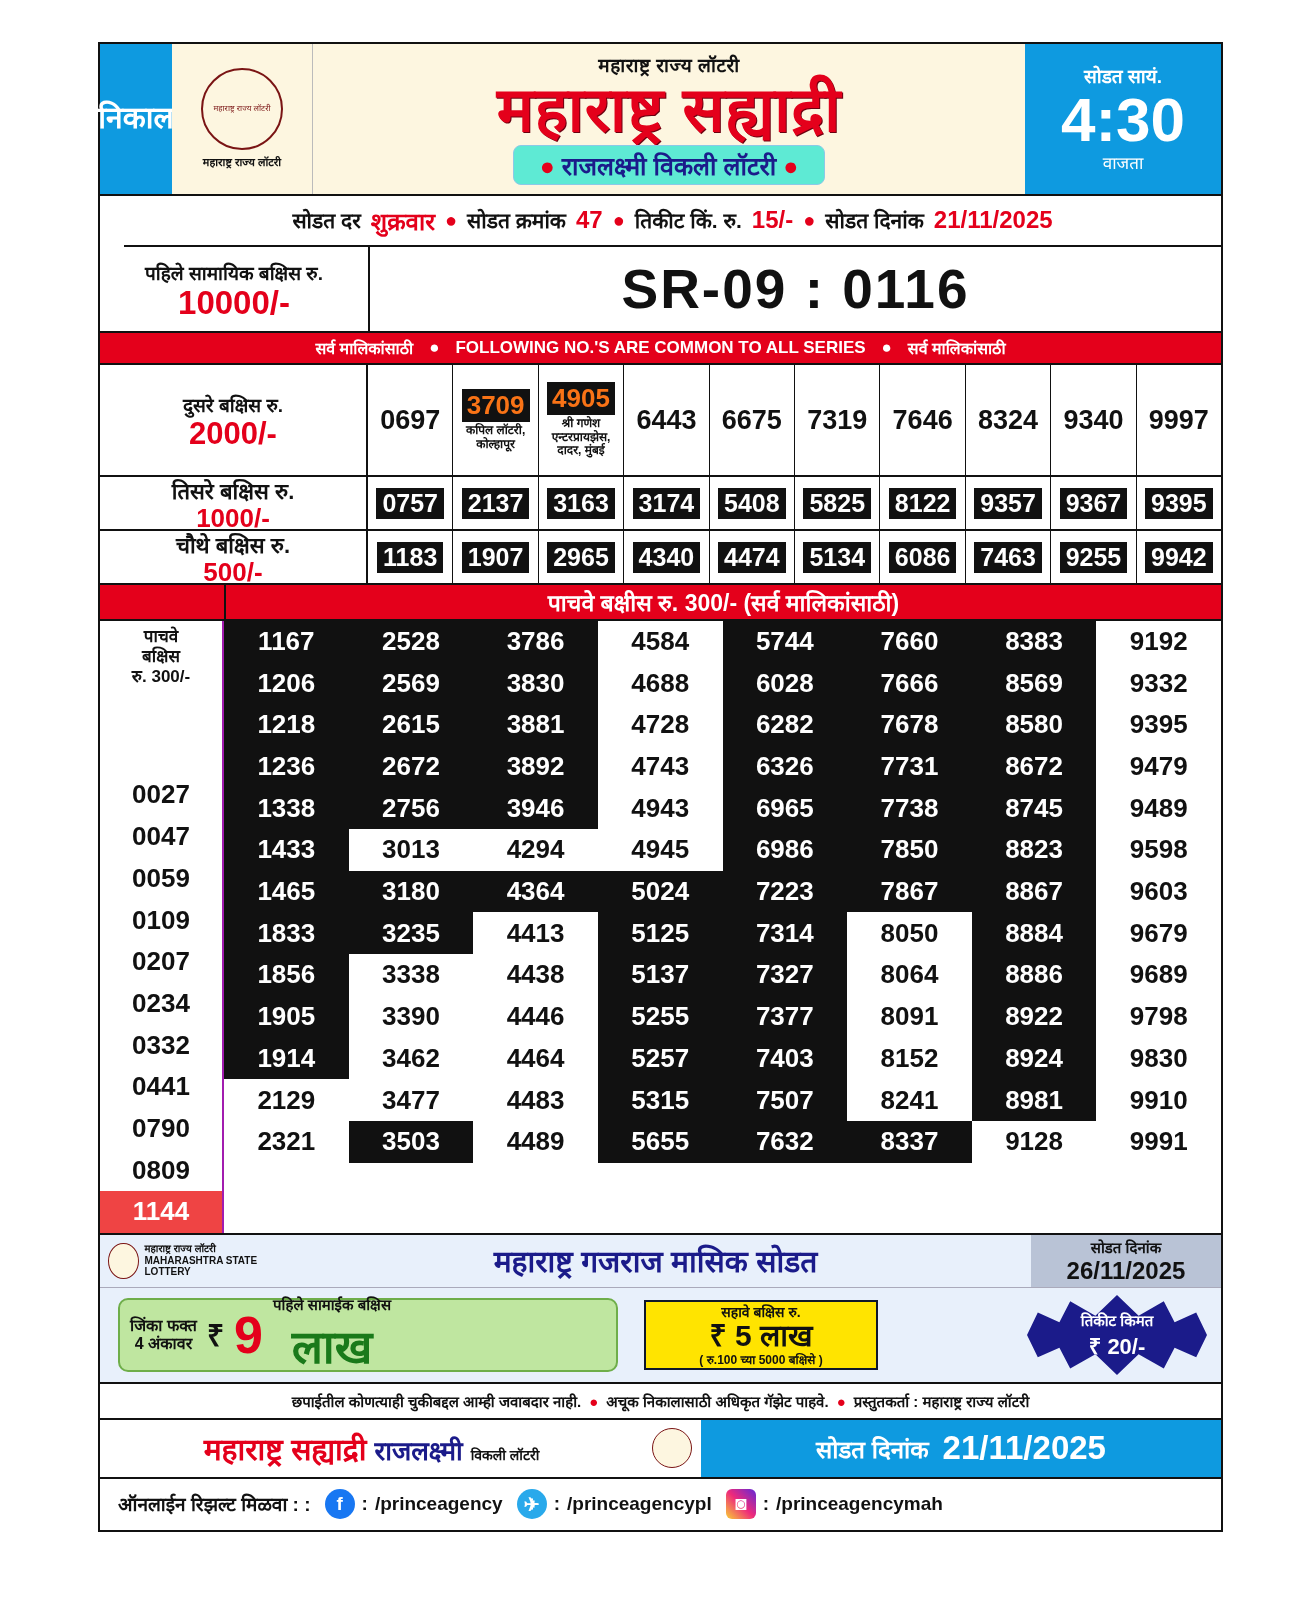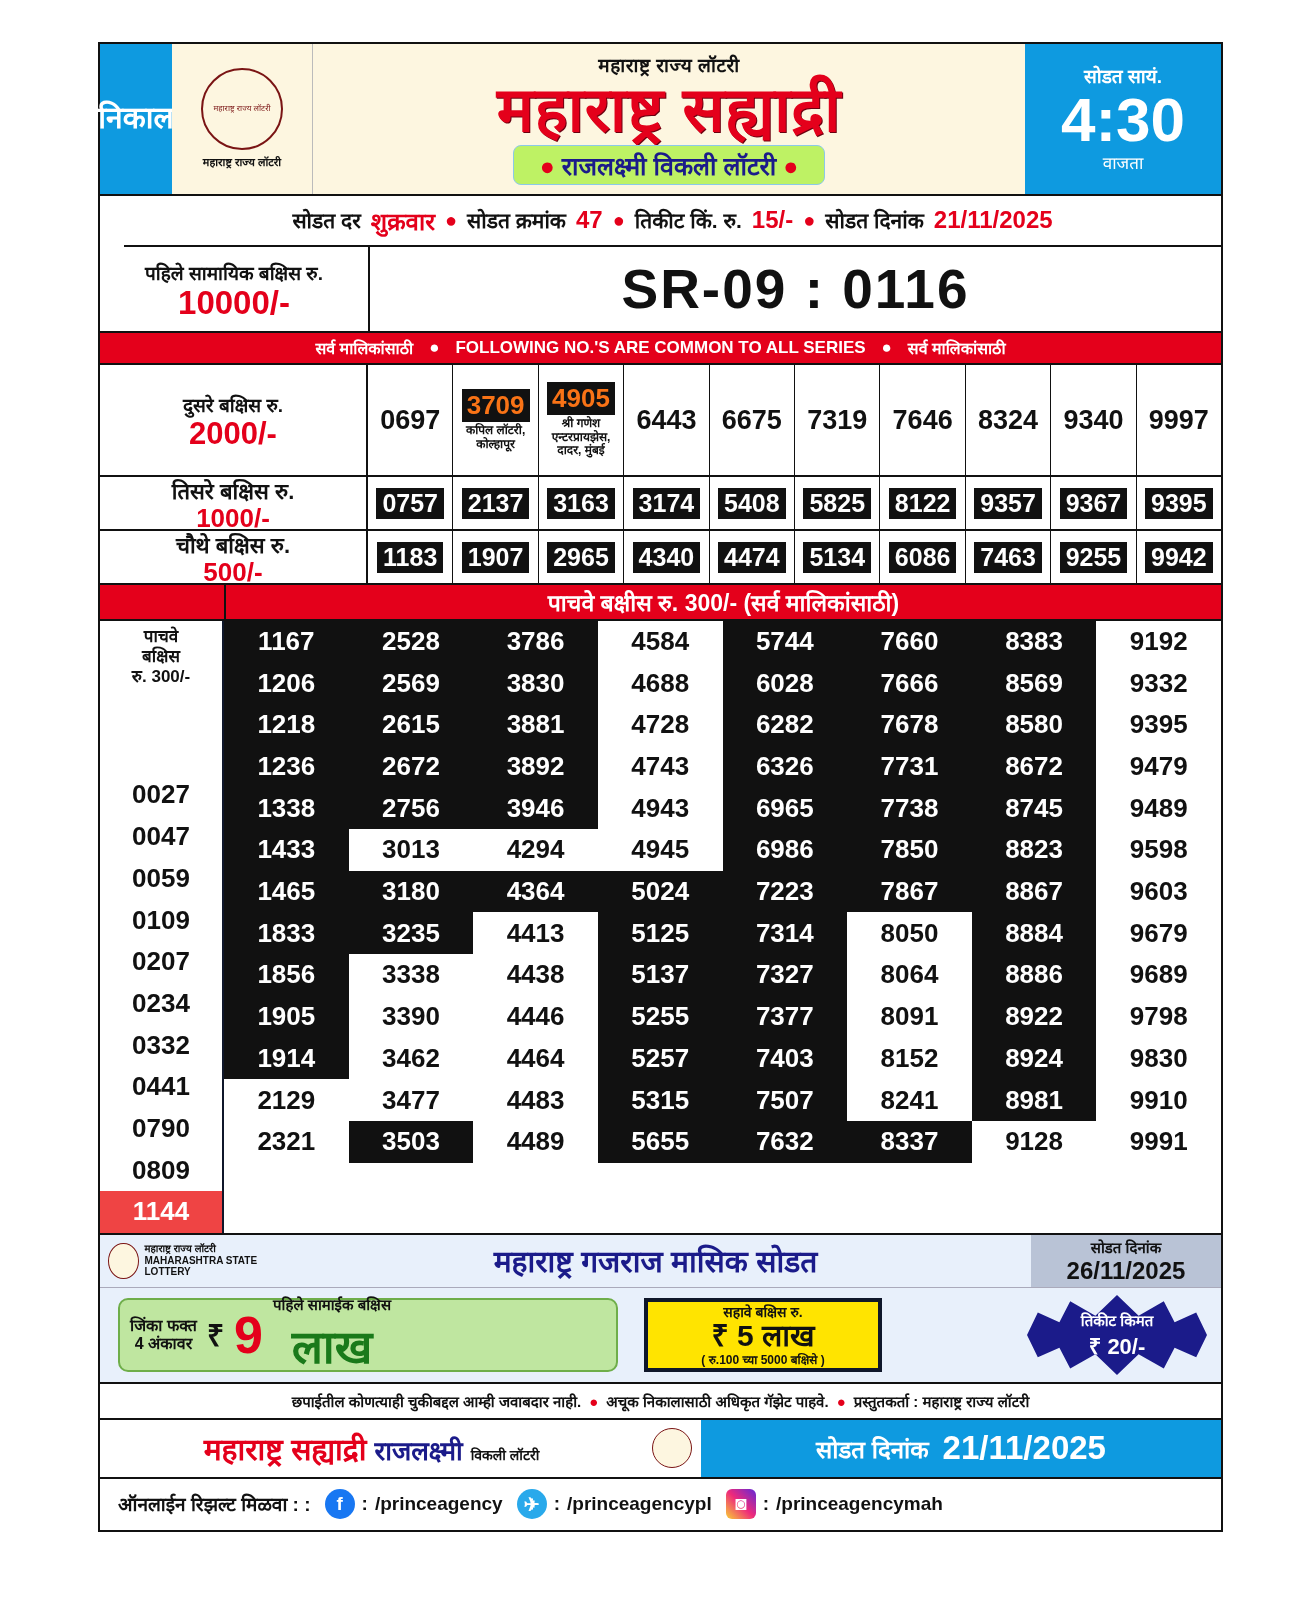--- a/index.html
+++ b/index.html
@@ -11,21 +11,21 @@
   .hdr{display:flex;height:152px;border-bottom:2px solid #111;}
   .hdr-left{width:72px;background:#0e9ae0;color:#fff;display:flex;align-items:center;justify-content:center;}
   .hdr-left span{font-size:30px;font-weight:bold;line-height:1.02;text-align:center;}
   .hdr-emblem{width:140px;background:#fdf6e0;display:flex;flex-direction:column;align-items:center;justify-content:center;border-right:1px solid #bbb;}
   .emblem-circle{width:78px;height:78px;border-radius:50%;border:2px solid #7a1414;background:#fdf6e0;display:flex;align-items:center;justify-content:center;overflow:hidden;}
   .emblem-circle .txt{font-size:8px;color:#7a1414;text-align:center;line-height:1.1;}
   .emblem-cap{font-size:11px;color:#111;margin-top:4px;font-weight:bold;}
   .hdr-mid{flex:1;background:#fdf6e0;display:flex;flex-direction:column;align-items:center;justify-content:center;}
   .hdr-sup{font-size:19px;font-weight:bold;color:#111;letter-spacing:.5px;}
   .hdr-title{font-size:62px;font-weight:bold;color:#e4001b;line-height:1.02;letter-spacing:1px;text-shadow:1px 1px 0 #6b0010;}
-  .hdr-sub{margin-top:4px;background:#bef264;border:1px solid #8cc9e8;border-radius:8px;padding:2px 26px;font-size:25px;font-weight:bold;color:#1b1b8a;}
+  .hdr-sub{margin-top:4px;background:#5eead4;border:1px solid #8cc9e8;border-radius:8px;padding:2px 26px;font-size:25px;font-weight:bold;color:#1b1b8a;}
   .hdr-sub .dot{color:#e4001b;}
   .hdr-right{width:196px;background:#0e9ae0;color:#fff;display:flex;flex-direction:column;align-items:center;justify-content:center;}
   .hdr-right .lbl{font-size:19px;font-weight:bold;}
   .hdr-right .time{font-size:62px;font-weight:bold;line-height:1;}
   .hdr-right .lbl2{font-size:17px;}
 
   
   .inforow{height:50px;border-bottom:2px solid #111;display:flex;align-items:center;justify-content:center;gap:10px;font-size:21px;font-weight:bold;color:#111;margin-left:24px;}
   .inforow .red{color:#e4001b;font-size:24px;}
   .inforow .sep{color:#e4001b;font-size:20px;}
@@ -57,21 +57,21 @@
   .r2{height:112px;}
   .r3,.r4{height:52px;}
   .r3 .pcell,.r4 .pcell{font-size:25px;}
   .boxnum{background:#111;color:#fff;padding:1px 6px;}
 
   
   .fifthbar{height:34px;background:#e4001b;color:#fff;display:flex;border-bottom:2px solid #111;}
   .fifthbar .lft{width:124px;border-right:2px solid #111;}
   .fifthbar .ttl{flex:1;display:flex;align-items:center;justify-content:center;font-size:23px;font-weight:bold;}
   .fifthwrap{display:flex;border-bottom:2px solid #111;}
-  .fifthleft{width:124px;border-right:2px solid #0f172a;box-sizing:border-box;}
+  .fifthleft{width:124px;border-right:2px solid #a21caf;box-sizing:border-box;}
   .fifthleft .cap{padding:6px 4px 4px;text-align:center;font-size:17px;font-weight:bold;color:#111;line-height:1.18;}
   .fifthleft .col1 div{height:41.7px;display:flex;align-items:center;justify-content:center;font-size:26px;font-weight:bold;color:#111;}
   .fifthgrid{flex:1;display:grid;grid-template-columns:repeat(8,1fr);}
   .fifthgrid .cl{display:flex;flex-direction:column;}
   .fifthgrid .cl span{height:41.7px;display:flex;align-items:center;justify-content:center;font-size:26px;font-weight:bold;color:#111;}
   .fifthgrid .cl span.inv{background:#111;color:#fff;}
   .fifthleft .col1 div.inv{background:#ef4444;color:#fff;}
 
   
   .promo{height:150px;border-bottom:2px solid #111;display:flex;flex-direction:column;background:#e8f0fb;}
@@ -84,21 +84,21 @@
   .promo-date .l{font-size:15px;font-weight:bold;color:#111;}
   .promo-date .d{font-size:24px;font-weight:bold;color:#111;}
   .promo-bot{flex:1;display:flex;align-items:center;}
   .promo-green{margin-left:18px;width:500px;height:74px;background:#bfe6a0;border:2px solid #6fae4a;border-radius:10px;display:flex;align-items:center;gap:10px;padding:0 10px;box-sizing:border-box;}
   .promo-green .sm{font-size:16px;font-weight:bold;color:#111;line-height:1.15;text-align:center;}
   .promo-green .rs{font-size:30px;font-weight:bold;color:#111;}
   .promo-green .big{font-size:52px;font-weight:bold;color:#e4001b;line-height:1;}
   .promo-green .lakh{font-size:46px;font-weight:bold;color:#1a7a1a;}
   .promo-green .stack{display:flex;flex-direction:column;align-items:center;}
   .promo-green .stack .s1{font-size:15px;font-weight:bold;color:#111;}
-  .promo-yellow{margin-left:26px;width:230px;height:66px;background:#ffe400;border:4px solid #0f172a;display:flex;flex-direction:column;align-items:center;justify-content:center;}
+  .promo-yellow{margin-left:26px;width:230px;height:66px;background:#ffe400;border:2px solid #0f172a;display:flex;flex-direction:column;align-items:center;justify-content:center;}
   .promo-yellow .t1{font-size:14px;font-weight:bold;color:#111;}
   .promo-yellow .t2{font-size:30px;font-weight:bold;color:#111;line-height:1;}
   .promo-yellow .t3{font-size:12px;font-weight:bold;color:#111;}
   .promo-star{margin-left:auto;margin-right:14px;width:180px;height:80px;background:#1b1b8a;color:#fff;display:flex;flex-direction:column;align-items:center;justify-content:center;clip-path:polygon(0% 50%,6% 22%,18% 34%,24% 8%,38% 26%,50% 0%,62% 26%,76% 8%,82% 34%,94% 22%,100% 50%,94% 78%,82% 66%,76% 92%,62% 74%,50% 100%,38% 74%,24% 92%,18% 66%,6% 78%);}
   .promo-star .a{font-size:15px;font-weight:bold;}
   .promo-star .b{font-size:22px;font-weight:bold;}
 
   
   .disc{height:34px;display:flex;align-items:center;justify-content:center;font-size:15px;font-weight:bold;color:#111;border-bottom:2px solid #111;gap:8px;}
   .disc .dt{color:#e4001b;}

